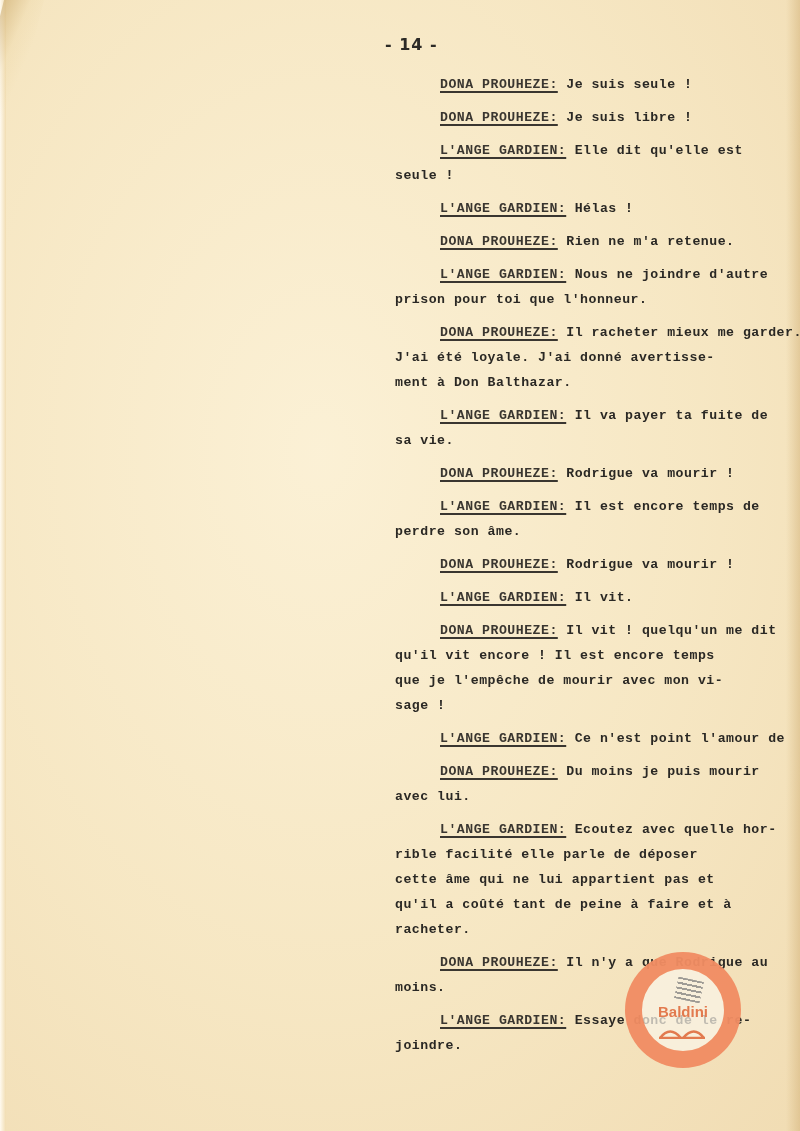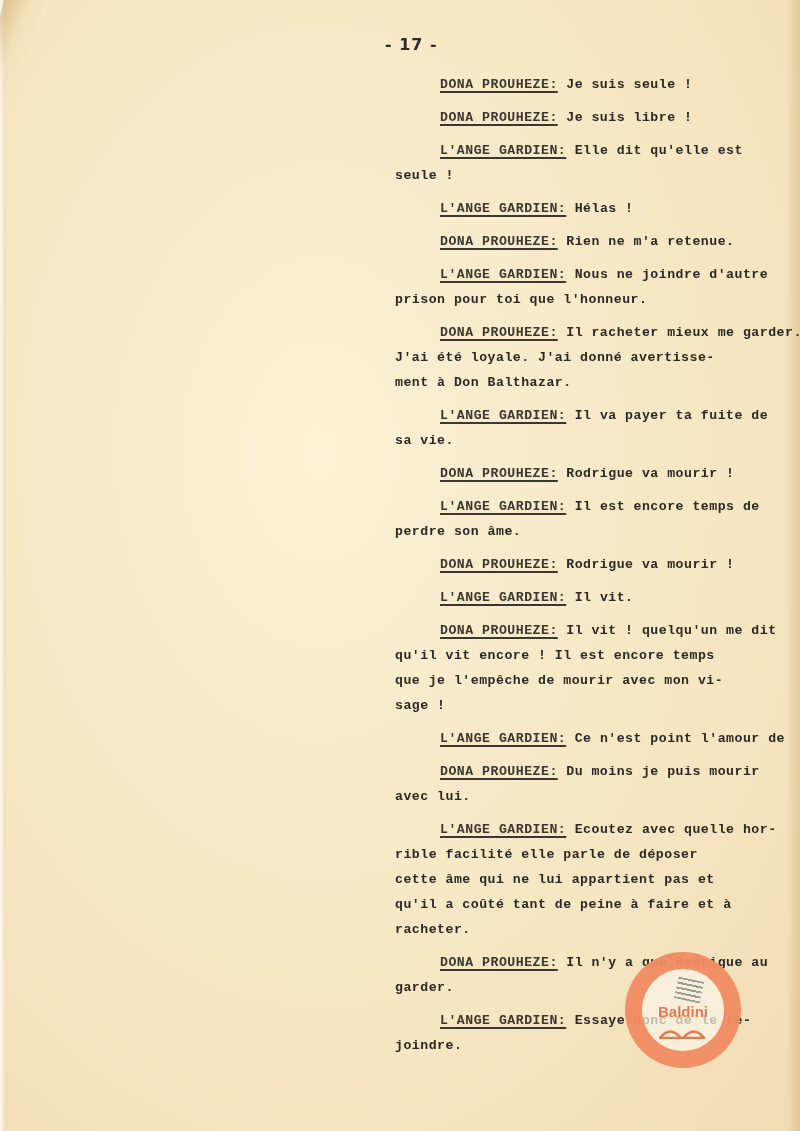--- a/index.html
+++ b/index.html
@@ -65,21 +65,21 @@
   }
 </style>
 </head>
 <body>
 
 <div class="page">
   <div class="left-edge"></div>
   <div class="crease"></div>
   <div class="right-shade"></div>
 
-  <div class="page-number">- 17 -</div>
+  <div class="page-number">- 14 -</div>
 
   <div class="text" id="dialogue">
       <div class="entry">
         <span class="line"><span class="speaker">DONA PROUHEZE:</span> <span>Je suis seule !</span></span>
       </div>
       <div class="entry">
         <span class="line"><span class="speaker">DONA PROUHEZE:</span> <span>Je suis libre !</span></span>
       </div>
       <div class="entry">
         <span class="line"><span class="speaker">L'ANGE GARDIEN:</span> <span>Elle dit qu'elle est</span></span>
@@ -132,21 +132,21 @@
       </div>
       <div class="entry">
         <span class="line"><span class="speaker">L'ANGE GARDIEN:</span> <span>Ecoutez avec quelle hor-</span></span>
         <span class="line"><span>rible facilité elle parle de déposer</span></span>
         <span class="line"><span>cette âme qui ne lui appartient pas et</span></span>
         <span class="line"><span>qu'il a coûté tant de peine à faire et à</span></span>
         <span class="line"><span>racheter.</span></span>
       </div>
       <div class="entry">
         <span class="line"><span class="speaker">DONA PROUHEZE:</span> <span>Il n'y a que Rodrigue au</span></span>
-        <span class="line"><span>garder.</span></span>
+        <span class="line"><span>moins.</span></span>
       </div>
       <div class="entry">
         <span class="line"><span class="speaker">L'ANGE GARDIEN:</span> <span>Essaye donc de le re-</span></span>
         <span class="line"><span>joindre.</span></span>
       </div>
     </div>
 
   <div class="stamp">
     <div class="stamp-lines"></div>
     <div class="stamp-text">Baldini</div>

